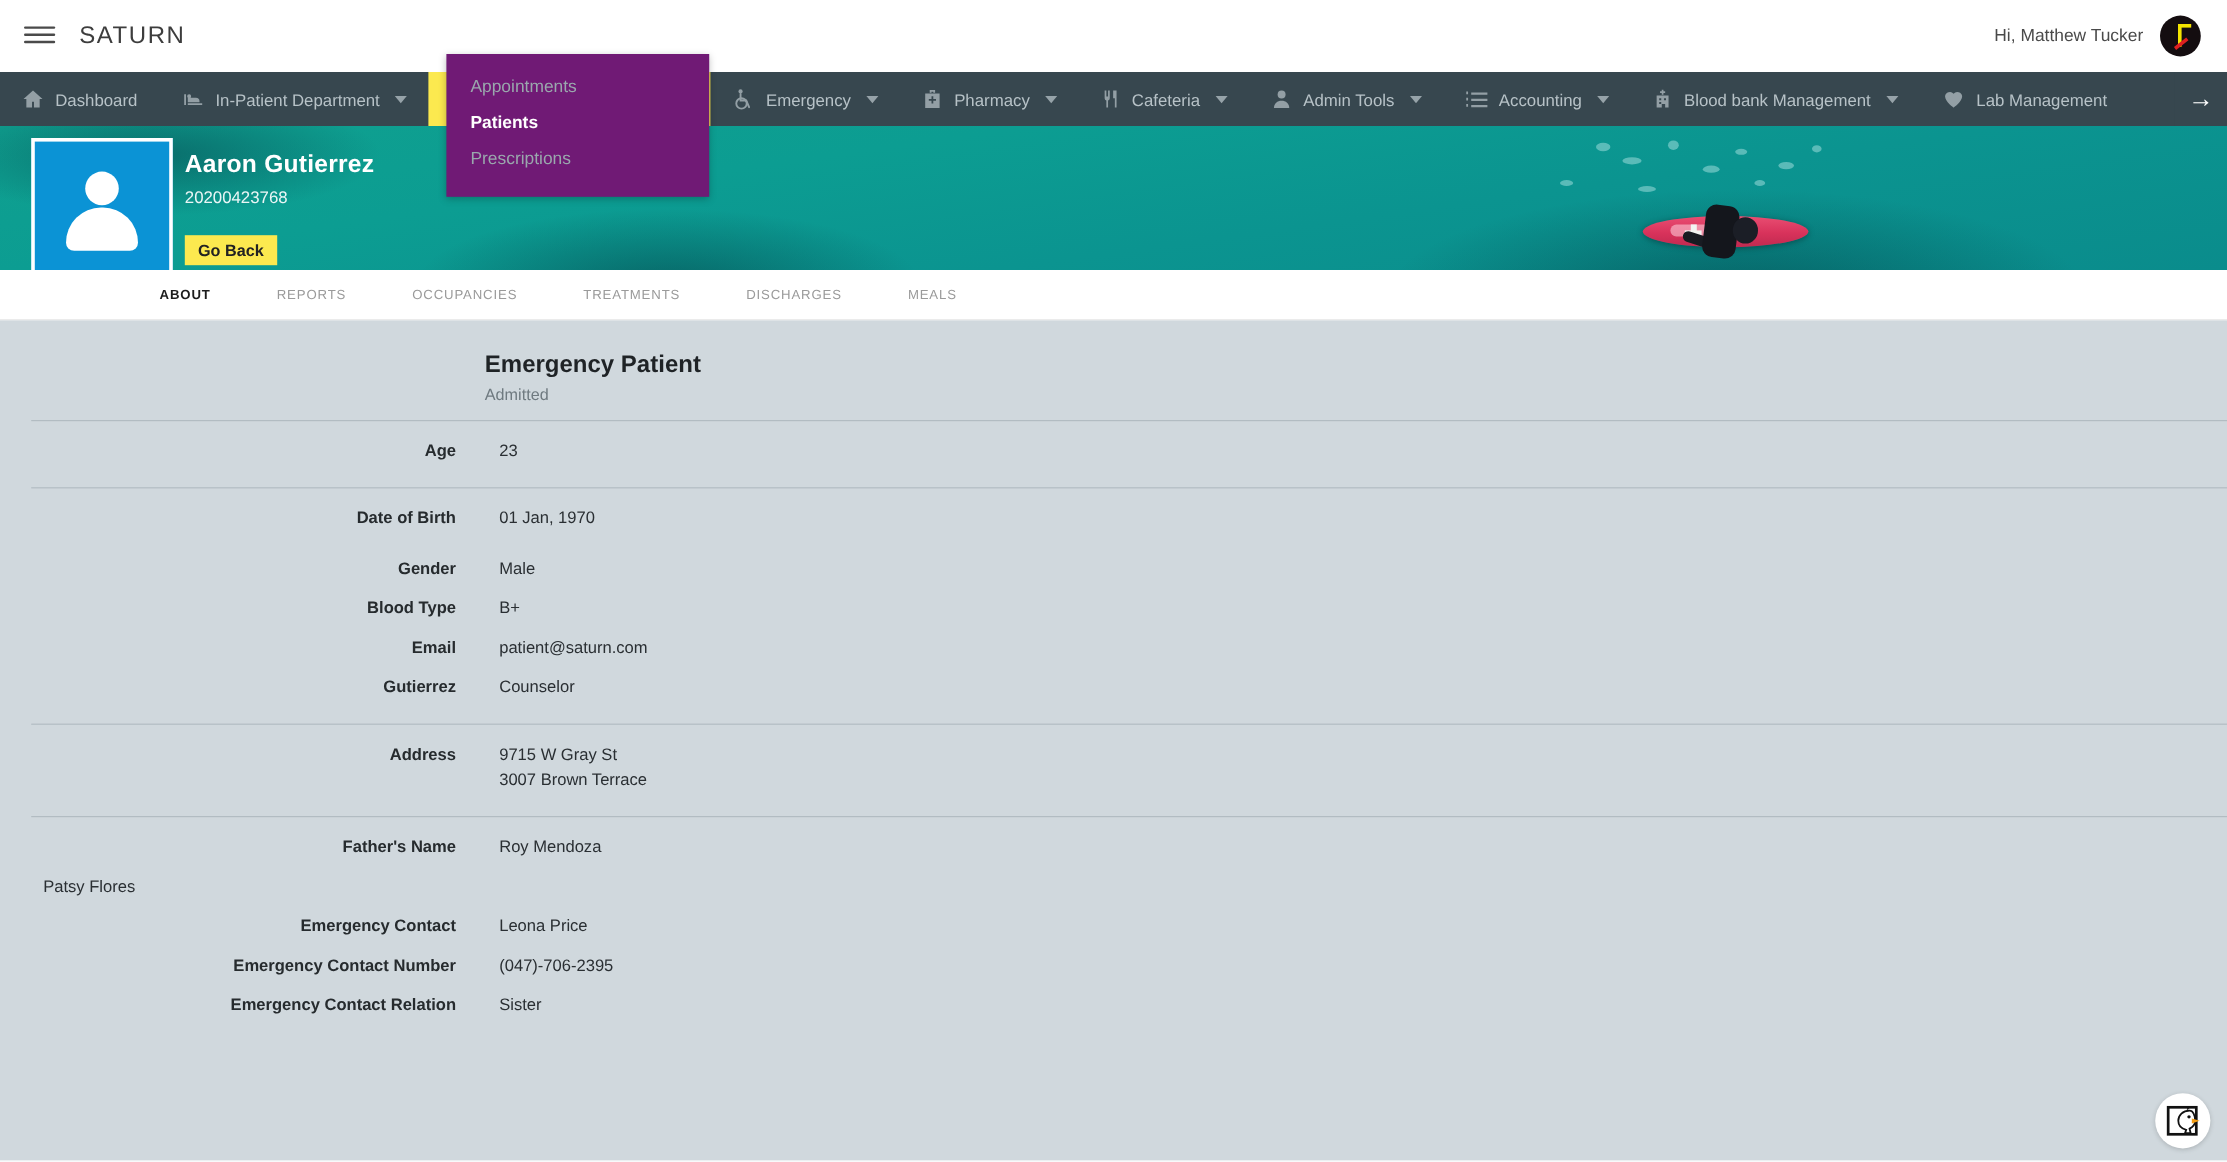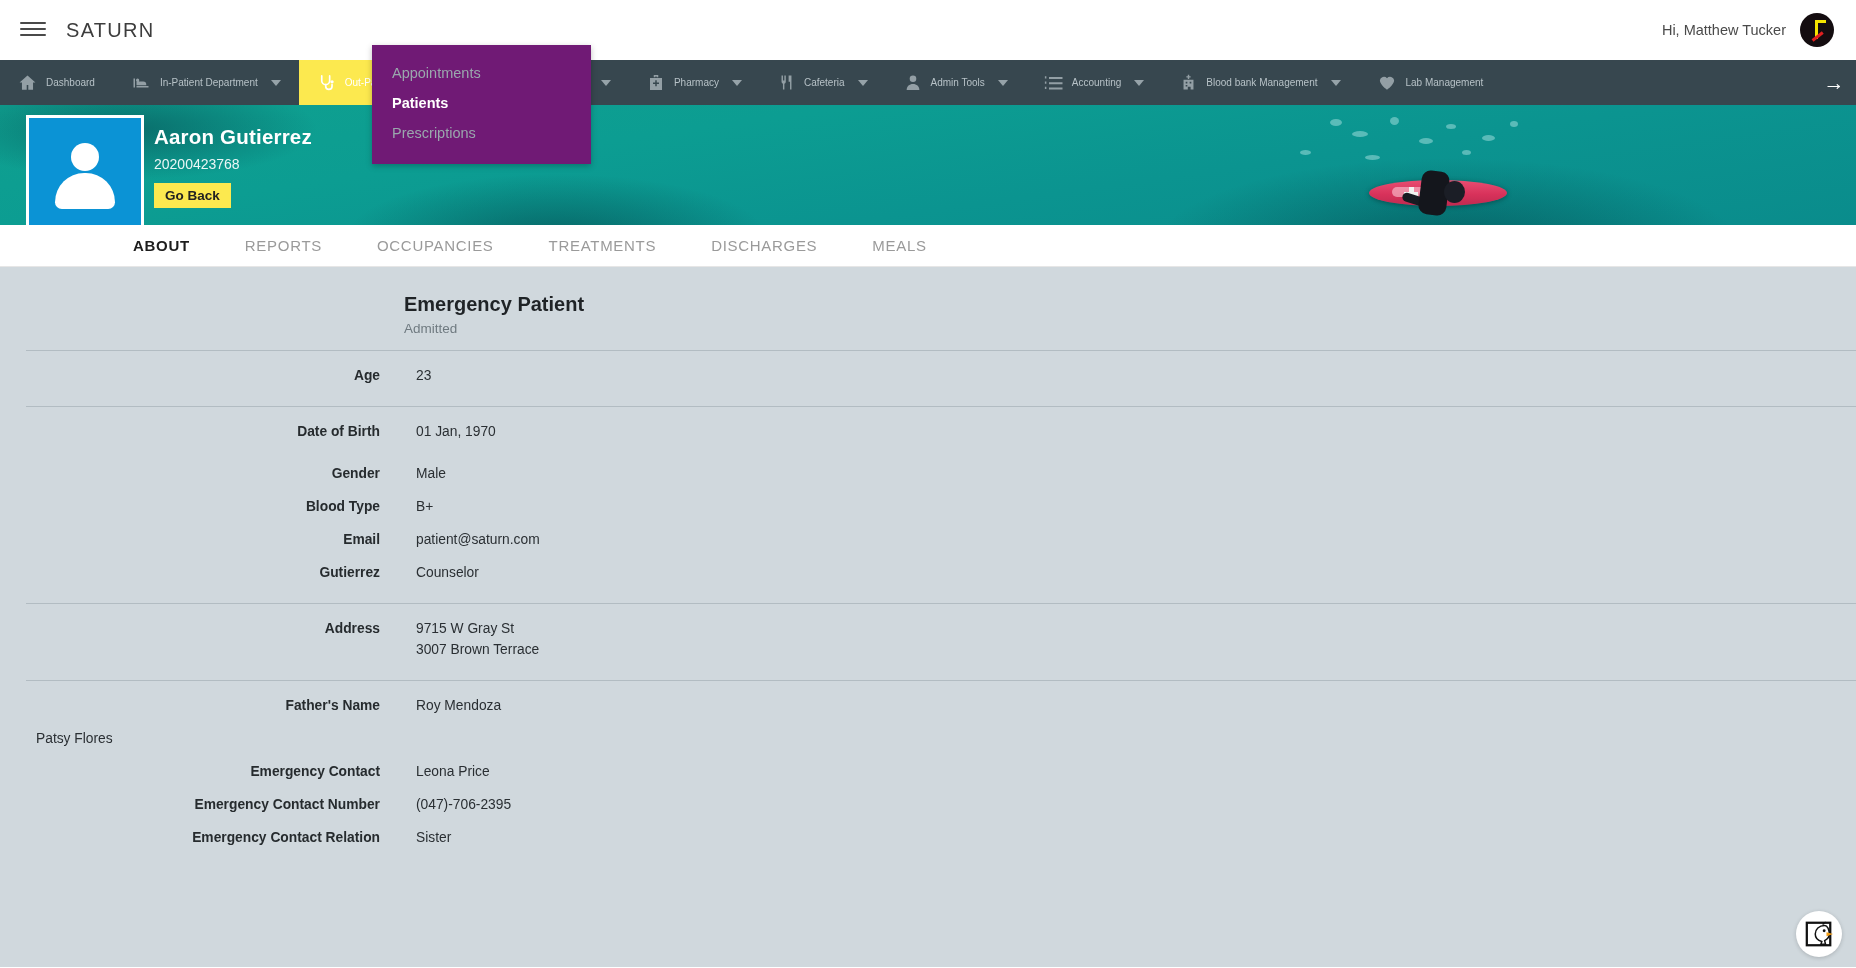--- a/index.html
+++ b/index.html
@@ -38,21 +38,21 @@
     transform: rotate(-38deg);
   }
 
   
   .navbar {
     height: 45px; background: #37474f; display: flex; align-items: stretch;
     position: relative; overflow: visible;
   }
   .nav-item {
     display: flex; align-items: center; gap: 9px;
-    padding: 0 18px; color: #b7c2c7; font-size: 10px; cursor: pointer;
+    padding: 0 18px; color: #b7c2c7; font-size: 14px; cursor: pointer;
     white-space: nowrap; position: relative;
   }
   .nav-item .nico { display: flex; align-items: center; opacity: .72; }
   .nav-item.active { background: #fce94f; color: #ffffff; }
   .nav-item.active .nico { opacity: 1; }
   .caret {
     width: 0; height: 0; border-left: 5px solid transparent; border-right: 5px solid transparent;
     border-top: 6px solid currentColor; opacity: .75; margin-left: 4px;
   }
   .nav-scroll-arrow {
@@ -124,31 +124,31 @@
   }
   .p-avatar .person { position: relative; width: 66px; height: 62px; }
   .p-avatar .person .hd { position:absolute; left:19px; top:0; width:28px; height:28px;
                           background:#fff; border-radius:50%; }
   .p-avatar .person .bd { position:absolute; left:3px; top:30px; width:60px; height:36px;
                           background:#fff; border-radius:30px 30px 7px 7px; }
   .p-meta { padding-top: 10px; }
   .p-name { font-size: 20.5px; font-weight: bold; color: #ffffff; letter-spacing: .2px; }
   .p-id { font-size: 14px; color: #eaf6f6; margin-top: 7px; }
   .go-back {
-    display: inline-block; margin-top: 11px; background: #fce94f; color: #222;
+    display: inline-block; margin-top: 24px; background: #fce94f; color: #222;
     font-size: 13.5px; font-weight: bold; padding: 5px 11px; cursor: pointer;
   }
 
   
   .tabbar {
     height: 42px; background: #ffffff; display: flex; align-items: center;
     padding-left: 133px; gap: 0; border-bottom: 1px solid #e6e6e6;
   }
   .tab {
-    font-size: 15px; color: #9a9a9a; letter-spacing: .7px; cursor: pointer;
+    font-size: 11px; color: #9a9a9a; letter-spacing: .7px; cursor: pointer;
     padding: 0 0; margin-right: 55px;
   }
   .tab.active { color: #1d1d1d; font-weight: bold; }
 
   
   .content {
     background: #d0d8dd; height: calc(968px - 60px - 45px - 120px - 43px);
     position: relative; overflow: hidden;
   }
   .ctitle-wrap { padding: 26px 0 0 404px; }

